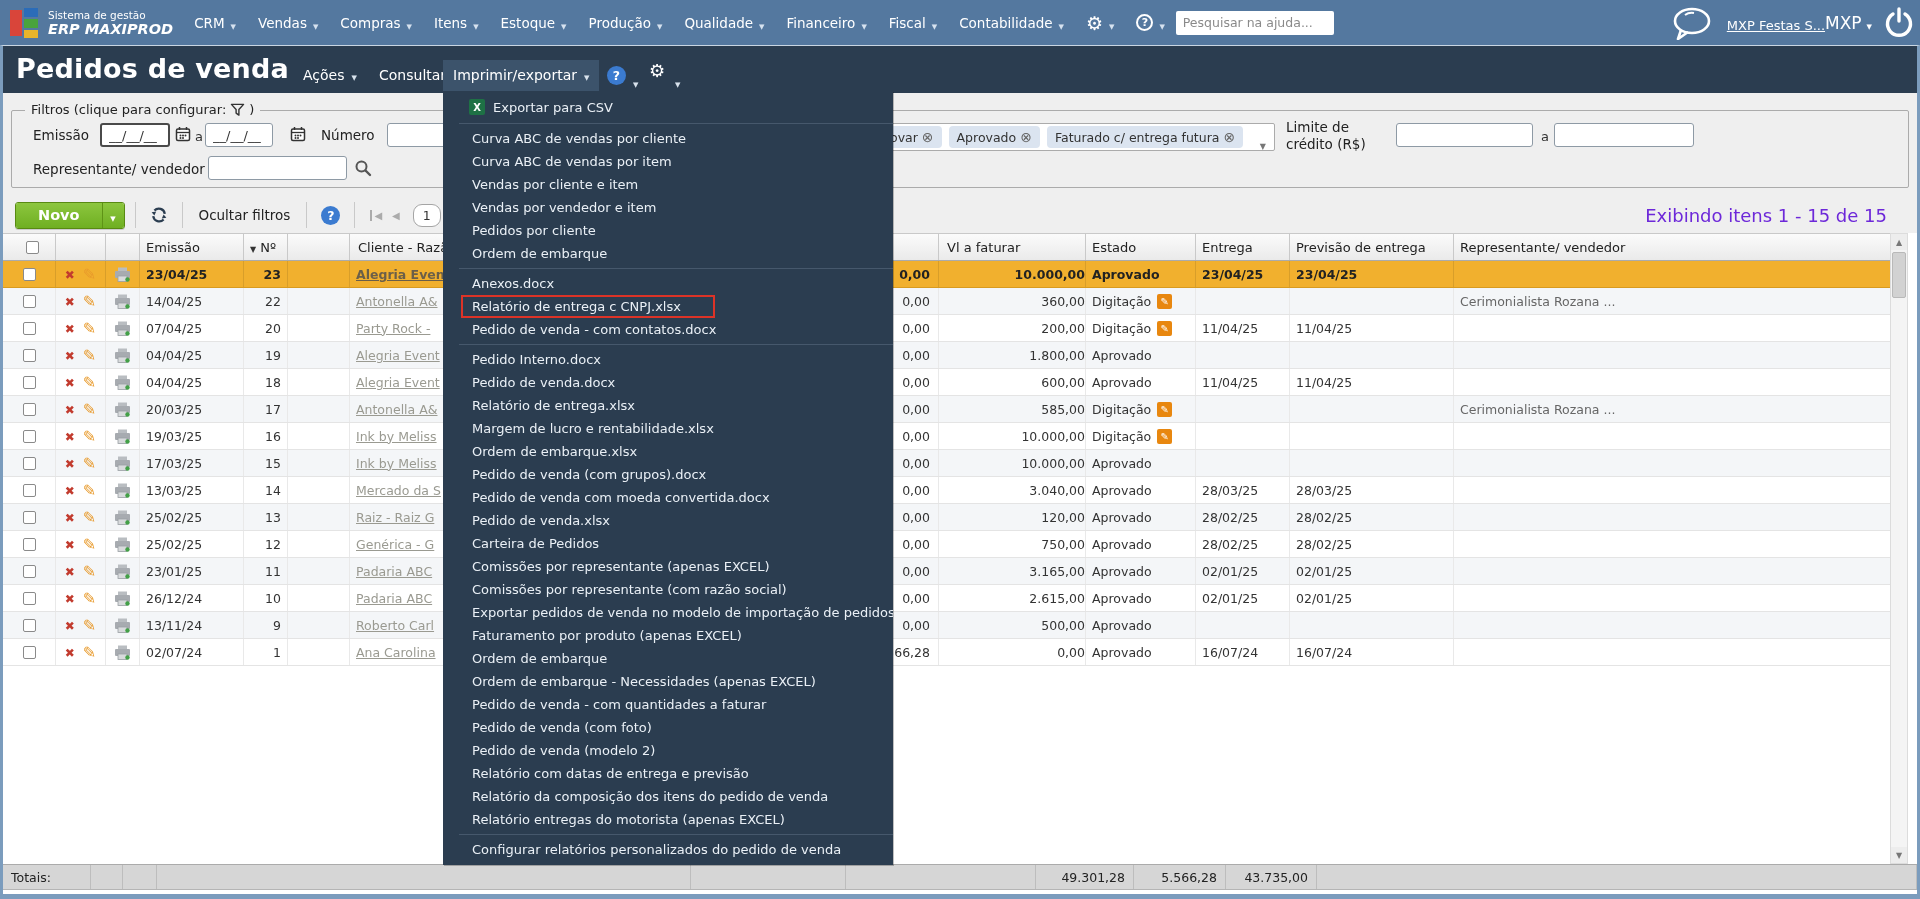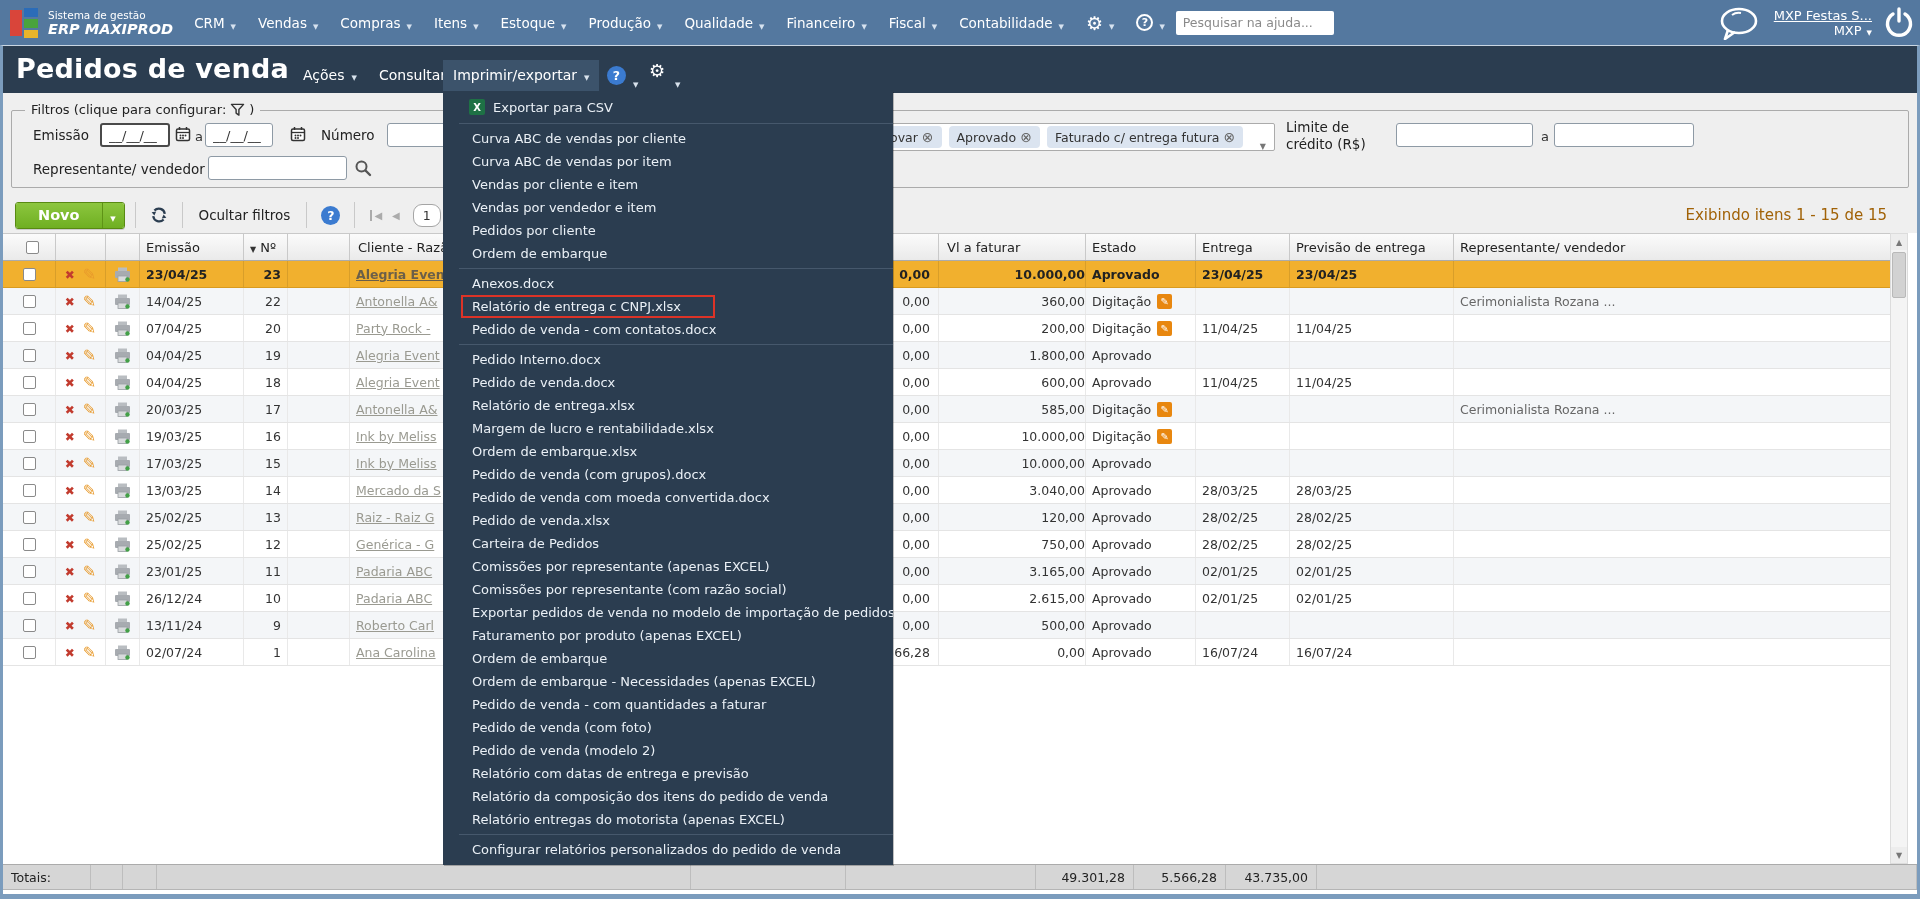--- a/index.html
+++ b/index.html
@@ -28,23 +28,23 @@
   .topitem .caret { color:#D6E2EF; margin-top:2px; }
   .ic-gear-top::before { content:"⚙"; font-size:19px; color:#fff; }
   .ic-help-top { width:17px; height:17px; border:2px solid #fff; border-radius:50%; display:inline-flex; align-items:center; justify-content:center; font-size:11px; font-weight:bold; color:#fff; }
   .topsearch {
     width:158px; height:24px; border:none; border-radius:2px; padding:0 7px;
     font-family:inherit; font-size:12.5px; color:#ec4899; background:#fff; outline:none;
   }
   .topsearch::placeholder { color:#8A8A8A; }
   .topspacer { flex:1; }
   .bubble { margin-right:14px; cursor:pointer; display:flex; }
-  .account { display:flex; flex-direction:column; align-items:flex-end; margin-right:12px; }
+  .account { display:flex; flex-direction:row; align-items:flex-end; margin-right:12px; }
   .acct-co { font-size:13px; text-decoration:underline; cursor:pointer; white-space:nowrap; }
-  .acct-row { display:flex; align-items:center; gap:5px; font-size:13px; cursor:pointer; }
+  .acct-row { display:flex; align-items:center; gap:5px; font-size:17px; cursor:pointer; }
   .power { margin-right:6px; cursor:pointer; display:flex; }
   
   .app {
     position:absolute; top:45px; left:0; width:1920px; height:854px;
     border-left:3px solid #7B9CBD; border-right:3px solid #7B9CBD; border-bottom:5px solid #7B9CBD;
     border-top:1px solid #C9D6E3; background:#fff;
   }
   
   .phead { position:absolute; top:0; left:0; width:1914px; height:47px; background:#2B3D50; color:#fff; }
   .ptitle { position:absolute; left:13px; top:0; margin:0; line-height:46px; font-size:27px; font-weight:bold; letter-spacing:0.2px; }
@@ -78,21 +78,21 @@
   .btn-novo .drop { background:linear-gradient(#8CC63E,#6FAF22); border-left:1px solid #5E9316; width:22px; display:flex; align-items:center; justify-content:center; color:#fff; }
   .vsep { width:1px; height:26px; background:#C9C9C9; margin:0 10px; }
   .ic-refresh { cursor:pointer; display:flex; margin:0 3px; }
   .lbl-ocultar { font-size:13.5px; color:#222; cursor:pointer; padding:0 6px; }
   .ic-help-blue { width:19px; height:19px; border-radius:50%; background:#3B7BD0; color:#fff; font-weight:bold; font-size:12.5px; display:flex; align-items:center; justify-content:center; cursor:pointer; margin:0 4px; }
   .pg-ic { color:#ABABAB; font-size:10px; cursor:default; margin:0 5px; display:flex; align-items:center; }
   .pg-ic.first { border-left:2px solid #ABABAB; padding-left:2px; }
   .pg-box { width:28px; height:23px; background:#fff; border:1px solid #A5A5A5; border-radius:9px; display:flex; align-items:center; justify-content:center; font-size:12.5px; margin:0 8px; }
   .pg-size { width:48px; height:23px; background:linear-gradient(#FBFBFB,#E3E3E3); border:1px solid #999; border-radius:2px; display:flex; align-items:center; justify-content:space-between; padding:0 6px; font-size:12.5px; cursor:pointer; }
   .pg-size .caret { color:#555; }
-  .items-info { margin-left:auto; margin-right:30px; font-size:15px; color:#a16207; }
+  .items-info { margin-left:auto; margin-right:30px; font-size:18px; color:#6d28d9; }
   
   .thead { position:absolute; top:187px; left:0; width:1890px; height:28px; display:flex; background:linear-gradient(#FBFBFB,#EAEAEA); border-bottom:1px solid #ABABAB; border-top:1px solid #C9C9C9; }
   .thead > div { border-right:1px solid #C9C9C9; font-size:13px; color:#222; display:flex; align-items:center; padding-left:6px; white-space:nowrap; overflow:hidden; }
   .c1{width:53px; justify-content:center; padding-left:0;} .c2{width:50px;} .c3{width:34px;}
   .c4{width:104px;} .c5{width:44px;} .c6{width:62px;} .c7{width:498px;}
   .c8{width:91px; justify-content:flex-end; padding-right:8px;}
   .c9{width:147px;} .c10{width:110px;} .c11{width:94px;} .c12{width:164px;} .c13{flex:1;}
   .ic-sort::before { content:"▼"; font-size:8px; color:#333; margin-right:4px; }
   #rows { position:absolute; top:215px; left:0; width:1890px; }
   #rows > div.row { display:flex; height:27px; border-bottom:1px solid #E4E4E4; font-size:12.5px; color:#333; background:#fff; }

